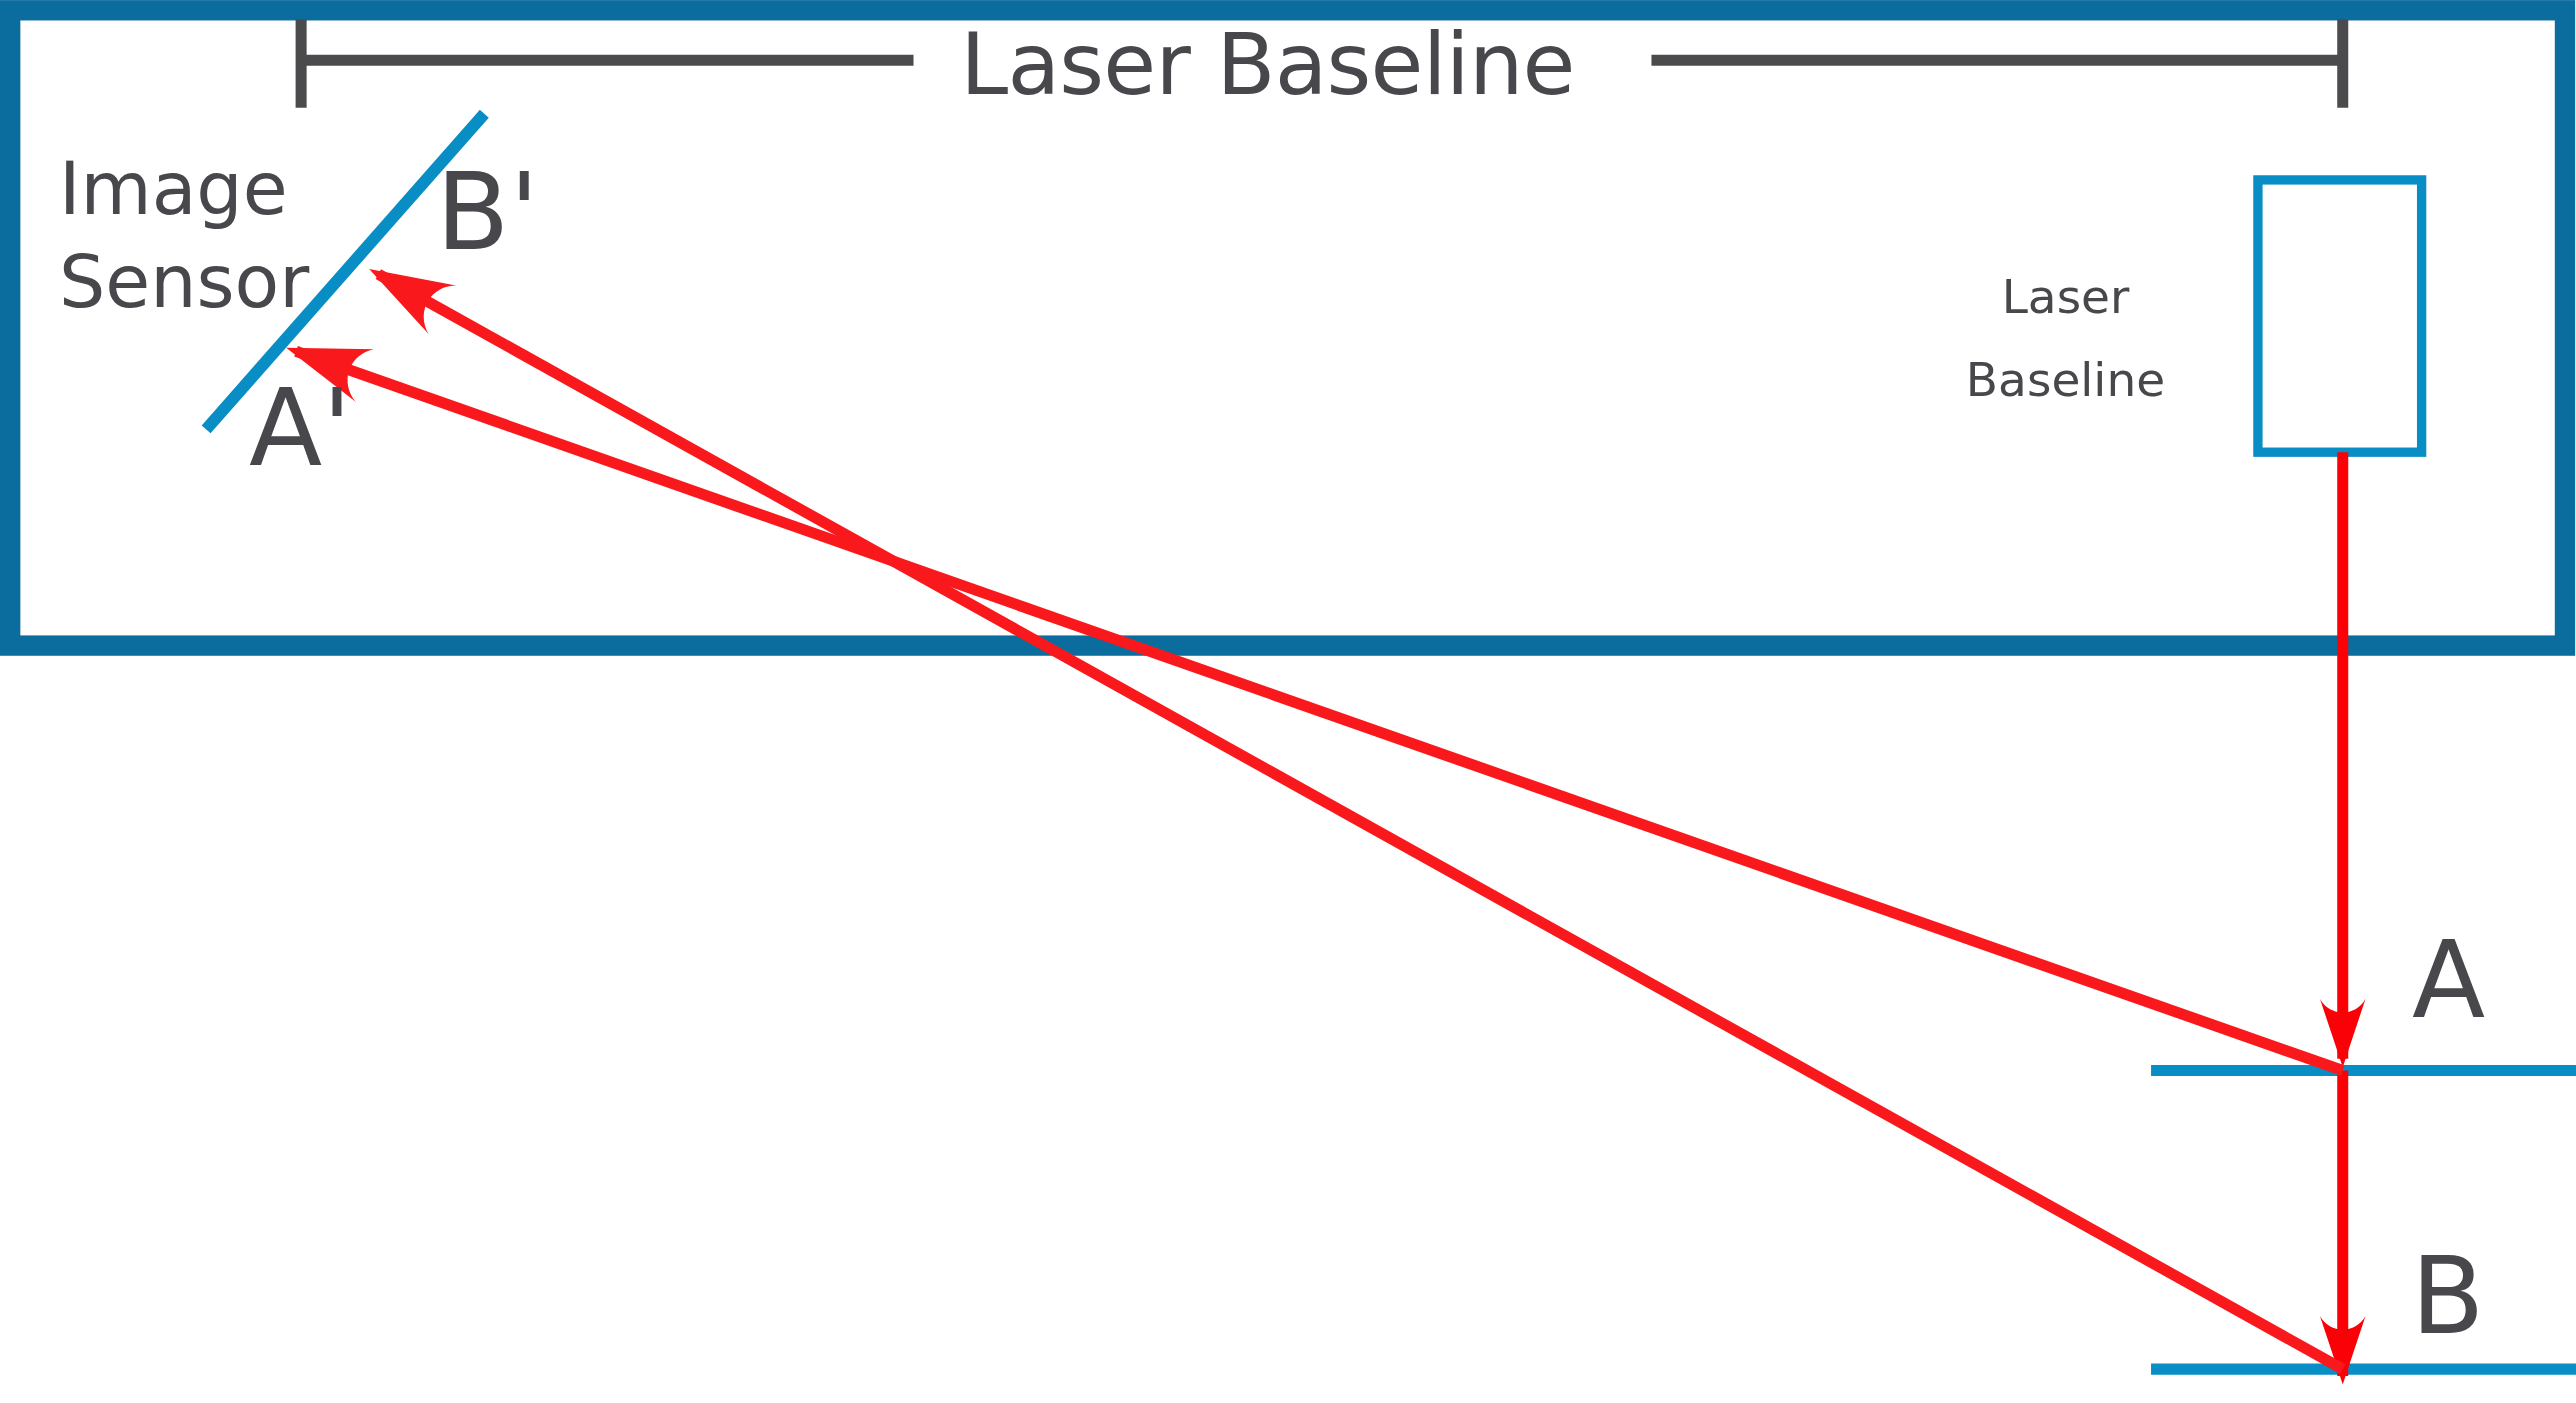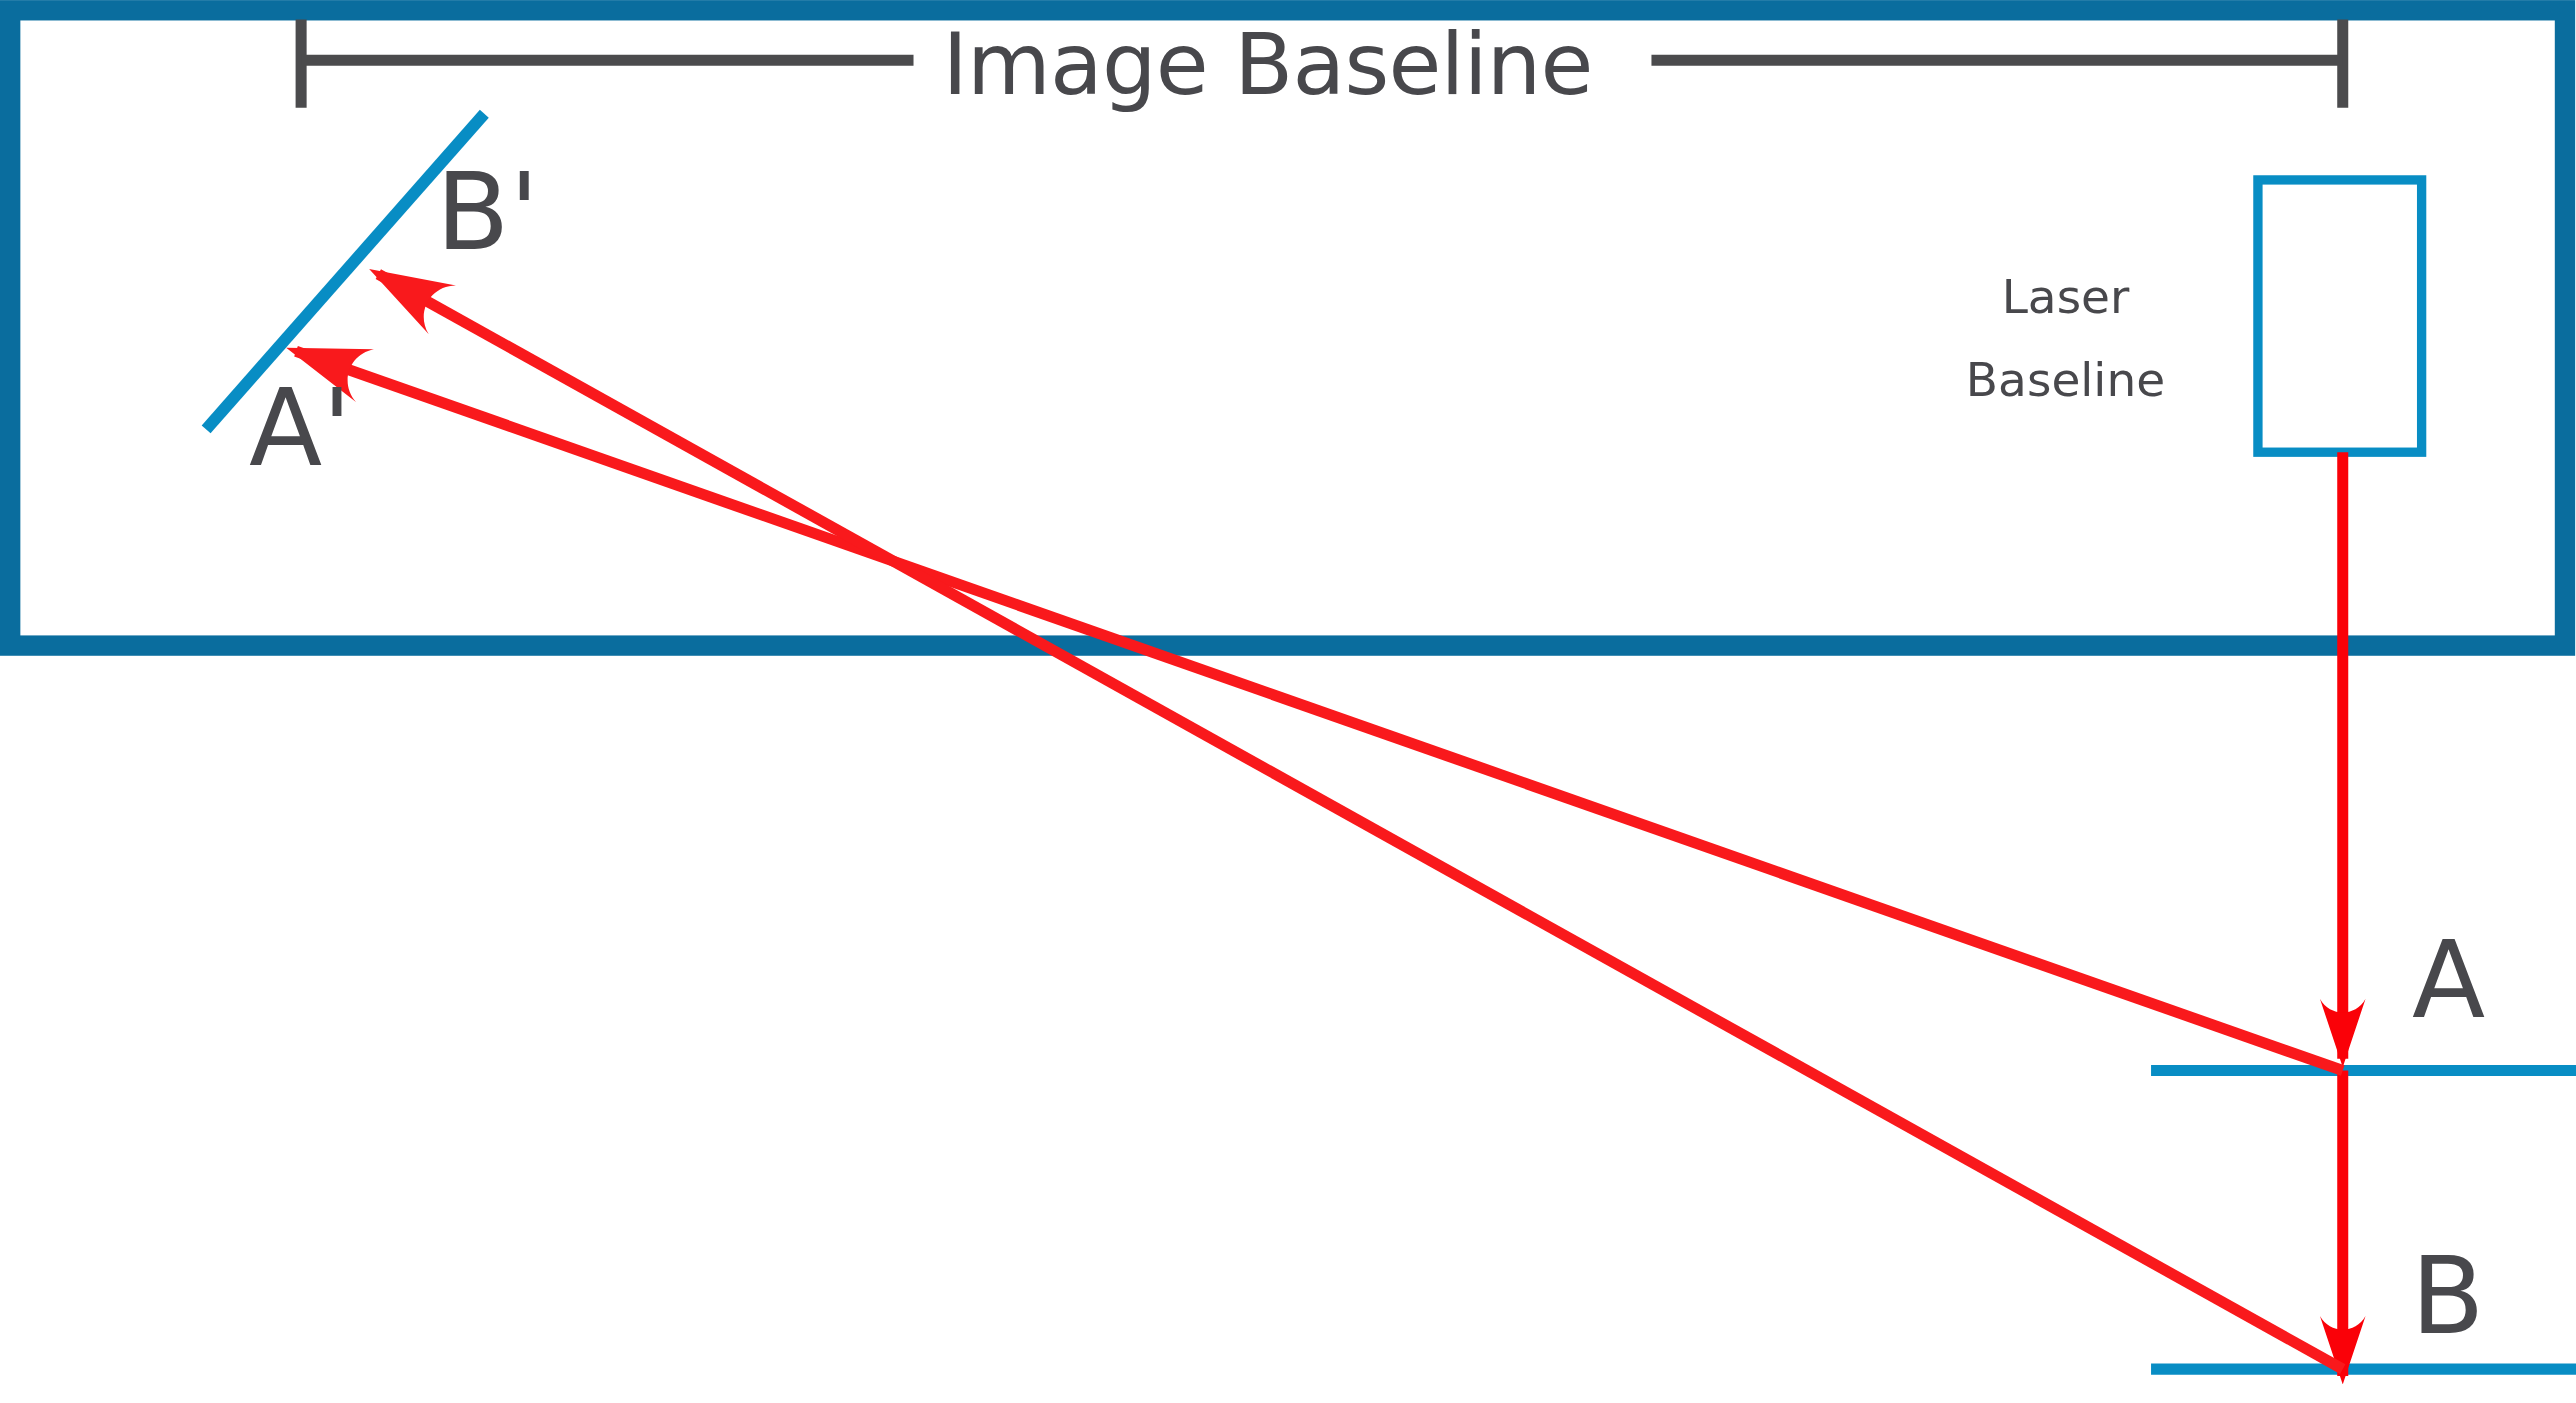--- a/index.html
+++ b/index.html
@@ -89,22 +89,23 @@
     <line x1="2536" y1="1262" x2="3037" y2="1262" stroke="#088dc4" stroke-width="13"></line>
     <line x1="2536" y1="1614" x2="3037" y2="1614" stroke="#088dc4" stroke-width="13"></line>
 
     <line x1="2762" y1="533" x2="2762" y2="1248" stroke="#fa0108" stroke-width="13" marker-end="url(#headBeam)"></line>
     <line x1="2762" y1="1262" x2="2762" y2="1622" stroke="#fa0108" stroke-width="13" marker-end="url(#headBeam)"></line>
 
     <line x1="2762" y1="1262" x2="349" y2="414" stroke="#f9191c" stroke-width="13" marker-end="url(#headRay)"></line>
     <line x1="2762" y1="1614" x2="446" y2="323" stroke="#f9191c" stroke-width="13" marker-end="url(#headRay)"></line>
   </svg>
 
-  <div class="lbl lbl-fixed-baseline">Image Baseline</div>
+  <div class="lbl lbl-fixed-baseline">Laser Baseline</div>
 
+  <div class="lbl lbl-image-sensor"><span>Image</span><br><span>Sensor</span></div>
 
   <div class="lbl lbl-laser-reference"><span>Laser</span><br><span>Baseline</span></div>
 
   <div class="lbl lbl-point lbl-b-prime">B'</div>
 
   <div class="lbl lbl-point lbl-a-prime">A'</div>
 
   <div class="lbl lbl-point lbl-a">A</div>
 
   <div class="lbl lbl-point lbl-b">B</div>

